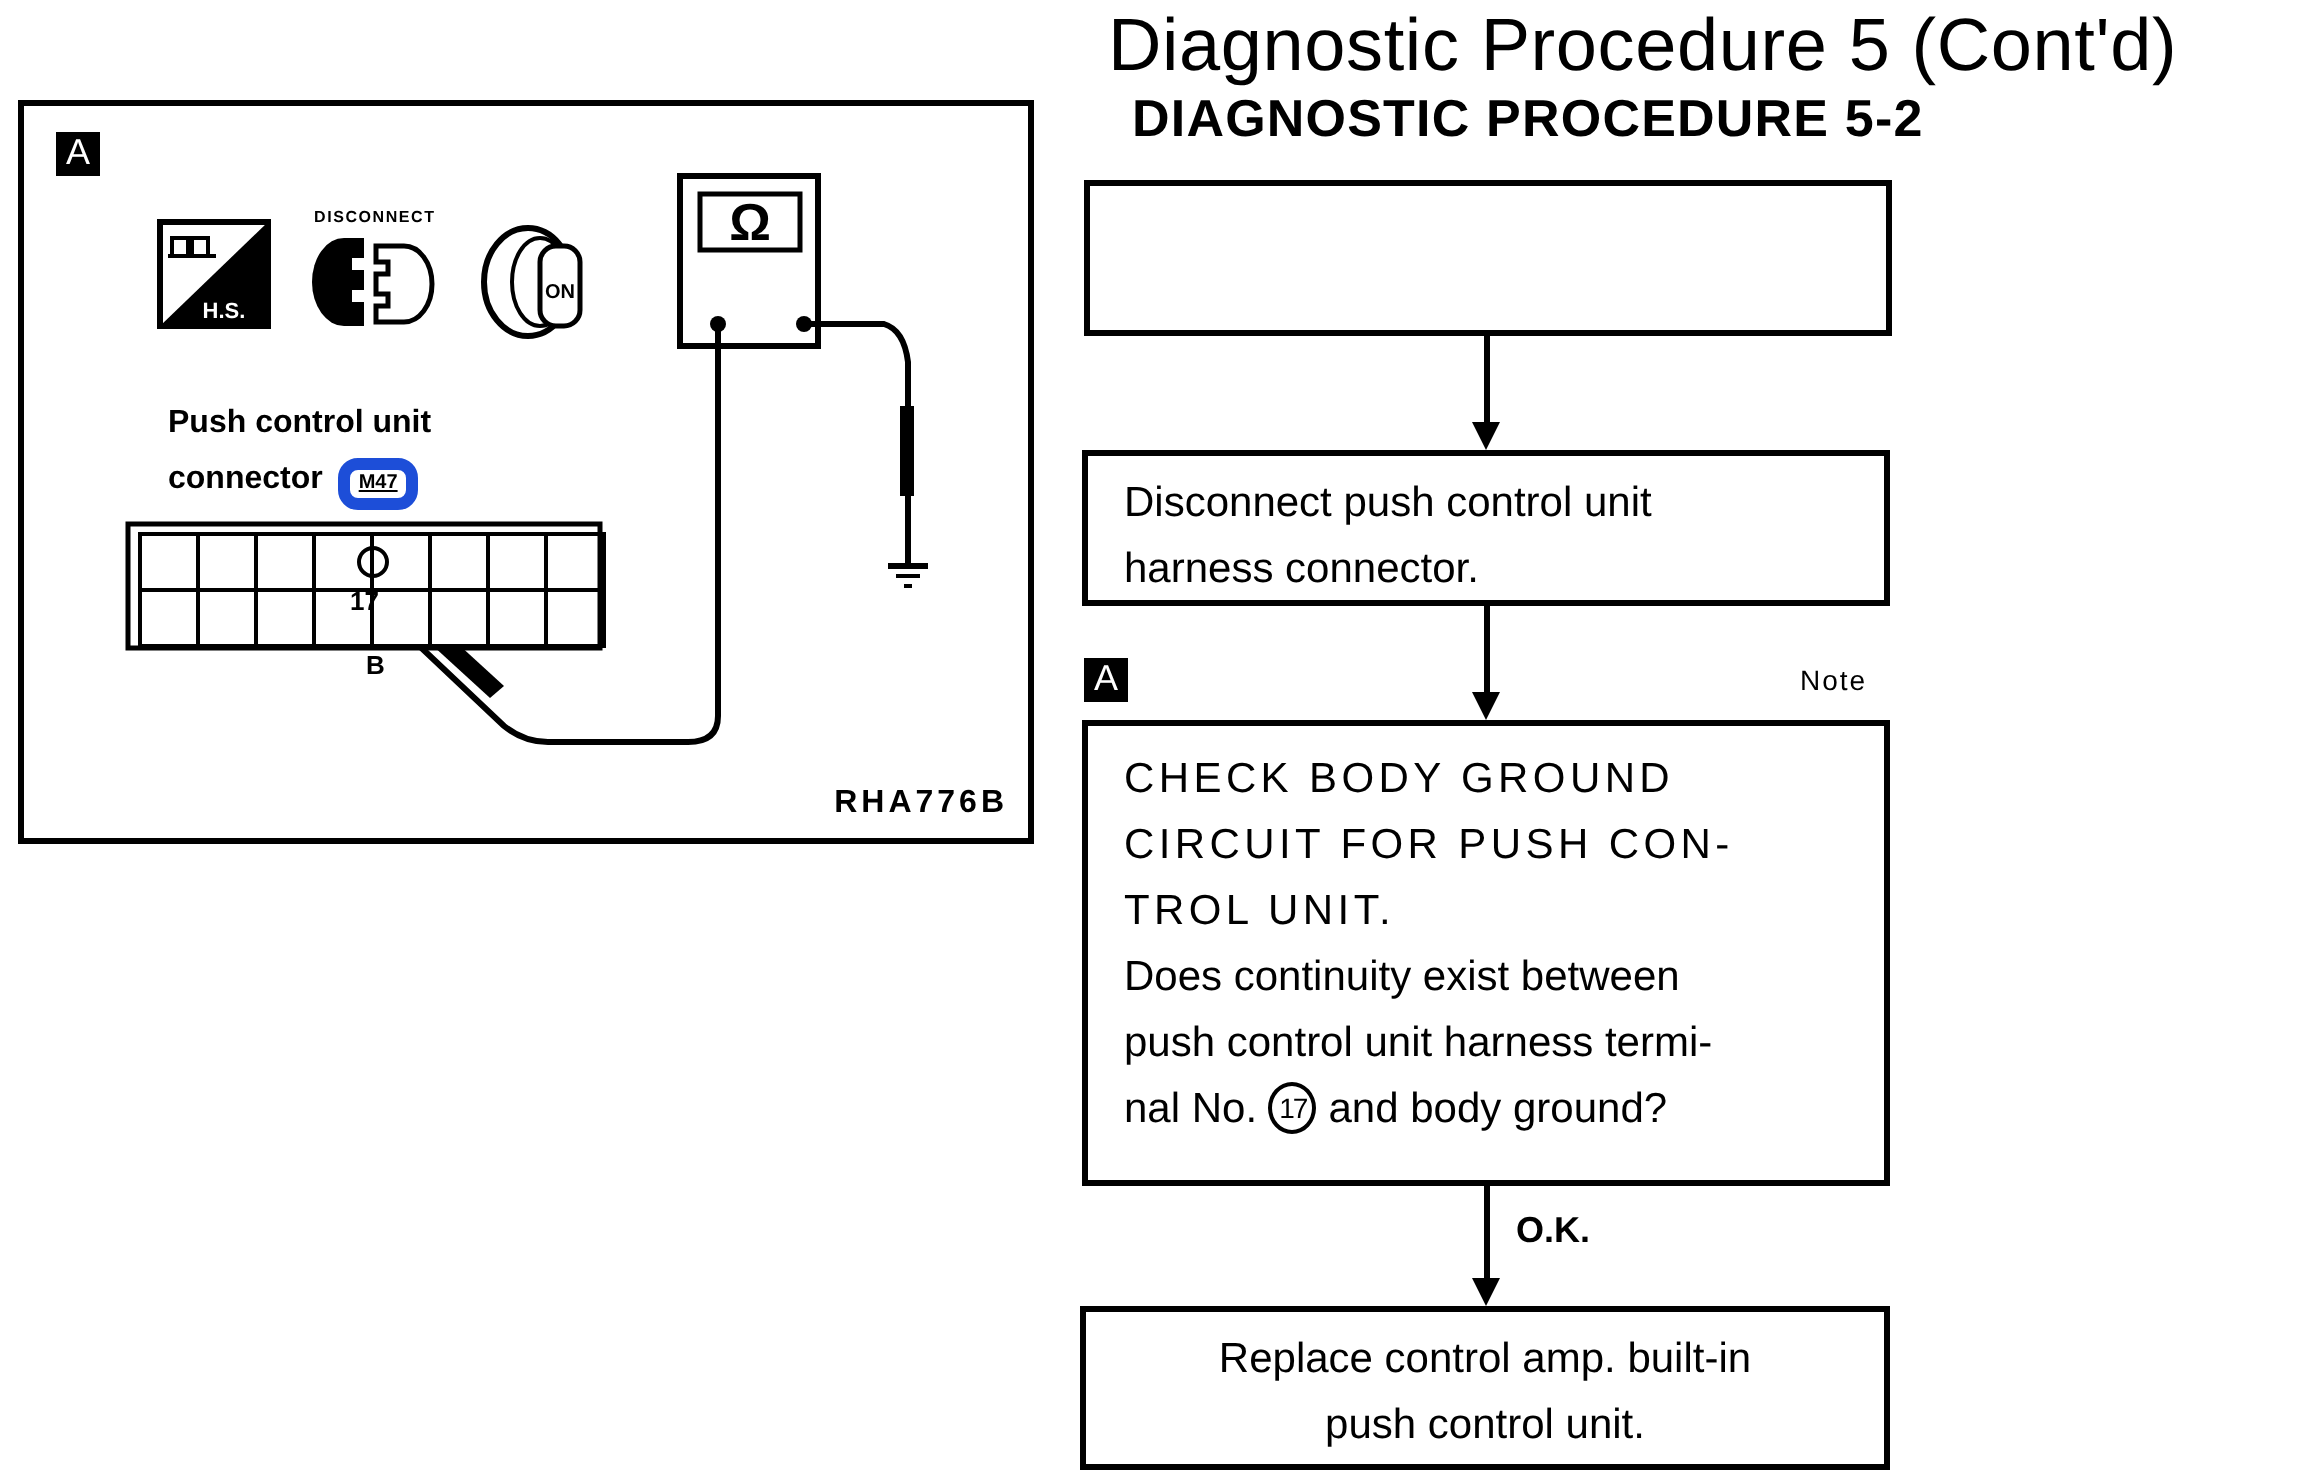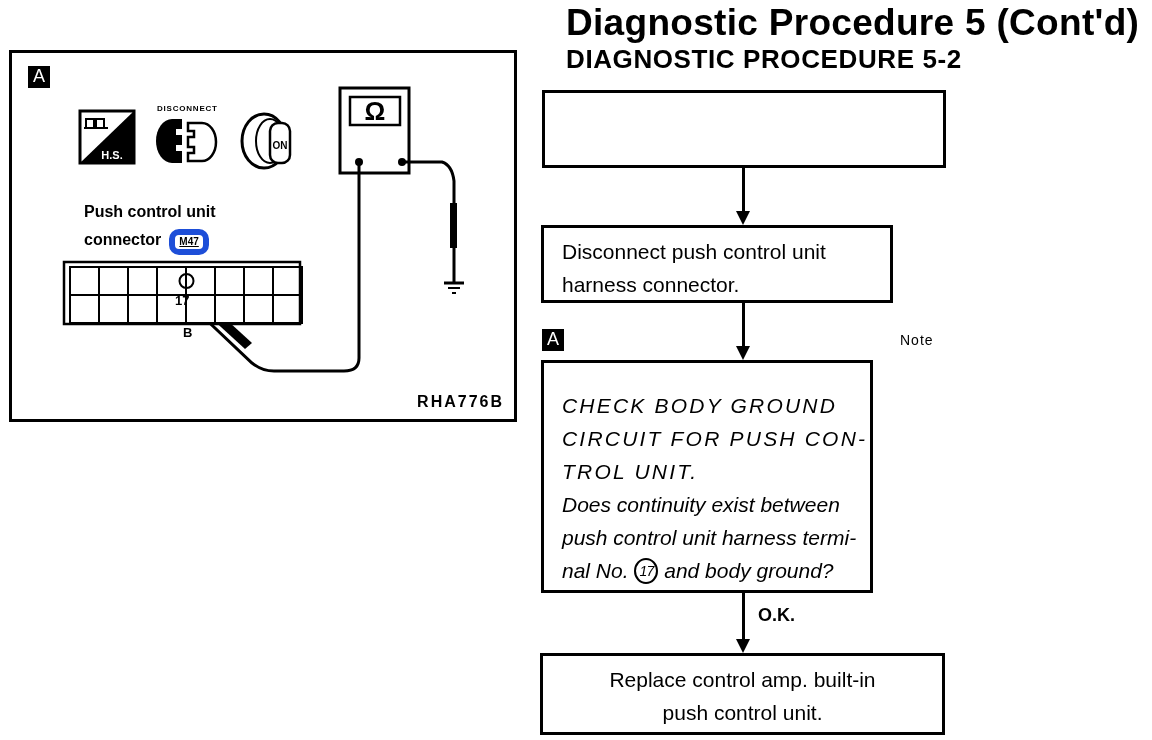--- a/index.html
+++ b/index.html
@@ -1,20 +1,20 @@
 <!DOCTYPE html>
 <html><head>
   <meta charset="utf-8">
   <style>
     html, body { margin: 0; padding: 0; background: #ffffff; }
     body { width: 1152px; height: 740px; position: relative; overflow: hidden; font-family: "Liberation Sans", sans-serif; color: #000; }
     .abs { position: absolute; }
 
     
-    .title { left: 566px; top: 2px; font-size: 37px; font-weight: bold; letter-spacing: 0.3px; white-space: nowrap; }
+    .title { left: 554px; top: 2px; font-size: 37px; font-weight: normal; letter-spacing: 0.3px; white-space: nowrap; }
     .subtitle { left: 566px; top: 44px; font-size: 26px; font-weight: bold; letter-spacing: 0.6px; white-space: nowrap; }
 
     
     .figure { left: 9px; top: 50px; width: 508px; height: 372px; border: 3px solid #000; box-sizing: border-box; }
     .figure svg { position: absolute; left: 0; top: 0; }
     .badge { background: #000; color: #fff; font-size: 18px; line-height: 20px; width: 22px; height: 22px; text-align: center; font-weight: normal; }
     .fig-badge { left: 16px; top: 13px; }
     .fig-label { font-size: 16px; font-weight: bold; white-space: nowrap; }
     .fig-code { right: 10px; bottom: 8px; font-size: 16px; font-weight: bold; letter-spacing: 2px; }
     .conn-num { font-size: 13px; font-weight: bold; }
@@ -116,30 +116,30 @@
   <div class="abs conn-num" style="left:163px; top:240px;">17</div>
   <div class="abs conn-num" style="left:171px; top:272px;">B</div>
   <div class="abs fig-code">RHA776B</div>
 </div>
 
 <div class="abs fbox" style="left:542px; top:90px; width:404px; height:78px;">
 </div>
 <div class="abs arrow-line" style="left:742px; top:168px; height:44px;"></div>
 <div class="abs arrow-head" style="left:736px; top:211px;"></div>
 
-<div class="abs fbox" style="left:541px; top:225px; width:352px; height:78px;">
+<div class="abs fbox" style="left:541px; top:225px; width:404px; height:78px;">
   <span class="line">Disconnect push control unit</span>
   <span class="line">harness connector.</span>
 </div>
 <div class="abs arrow-line" style="left:742px; top:303px; height:44px;"></div>
 <div class="abs arrow-head" style="left:736px; top:346px;"></div>
 <div class="abs badge flow-badge">A</div>
 <div class="abs note">Note</div>
 
-<div class="abs fbox check" style="left:541px; top:360px; width:332px; height:233px; padding-top:26px;font-style:italic;">
+<div class="abs fbox check" style="left:541px; top:360px; width:404px; height:233px; padding-top:10px;">
   <span class="line caps">CHECK BODY GROUND</span>
   <span class="line caps">CIRCUIT FOR PUSH CON-</span>
   <span class="line caps">TROL UNIT.</span>
   <span class="line">Does continuity exist between</span>
   <span class="line">push control unit harness termi-</span>
   <span class="line">
     <span>nal No.</span>
     <span class="circled">17</span>
     <span>and body ground?</span>
   </span>

